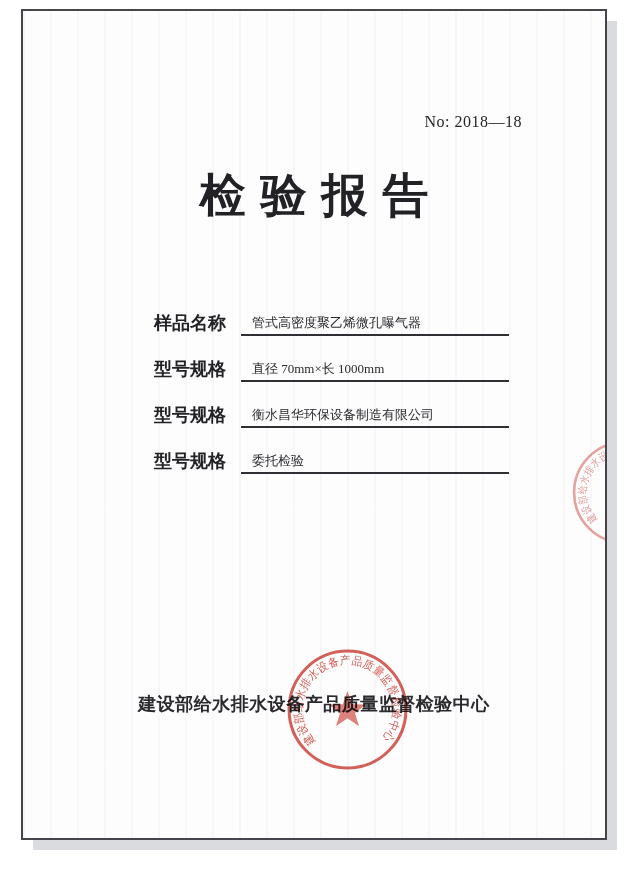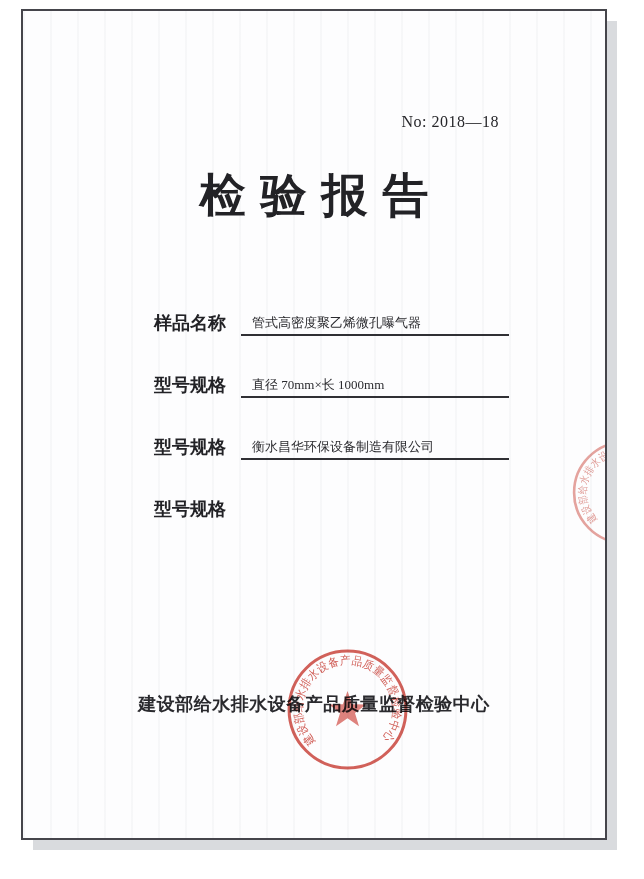--- a/index.html
+++ b/index.html
@@ -13,33 +13,33 @@
     background-color:#fdfdfe;
     background-image:repeating-linear-gradient(90deg,
         rgba(125,135,145,0.05) 0px, rgba(125,135,145,0.05) 2px,
         rgba(0,0,0,0) 2px, rgba(0,0,0,0) 27px);
     border:2px solid #45454b;
     box-shadow:11px 11px 0 -1px #d9dbde;
     overflow:hidden;
   }
 
   .report-no {
-    position:absolute; top:102px; right:106px;
+    position:absolute; top:102px; right:83px;
     font-family:"Liberation Serif", serif;
     font-size:16px; color:#26262a; letter-spacing:0.5px;
   }
 
   .title {
     position:absolute; top:160px; left:0; width:100%;
     text-align:center; font-weight:bold; font-size:46px; line-height:1.1;
     color:#222226; letter-spacing:15px; text-indent:15px;font-family:Liberation Serif, serif;
   }
 
   .fields { position:absolute; top:300px; left:131px; }
-  .field-row { display:flex; align-items:flex-end; height:25px; margin-bottom:37px; }
+  .field-row { display:flex; align-items:flex-end; height:25px; margin-bottom:21px; }
   .field-label {
     font-weight:bold; font-size:18px; color:#222226;
     width:72px; flex:none; letter-spacing:0px; line-height:25px;
   }
   .field-line {
     flex:none; width:268px; margin-left:15px;
     border-bottom:2px solid #303034;
     padding:0 0 1px 11px; height:25px;
     font-family:"Liberation Serif", serif;
     font-size:13px; color:#2a2a2e; line-height:24px;
@@ -75,20 +75,21 @@
       <div class="field-row">
         <span class="field-label">型号规格</span>
         <span class="field-line">直径 70mm×长 1000mm</span>
       </div>
       <div class="field-row">
         <span class="field-label">型号规格</span>
         <span class="field-line">衡水昌华环保设备制造有限公司</span>
       </div>
       <div class="field-row">
         <span class="field-label">型号规格</span>
+        <span class="field-line">委托检验</span>
       </div>
     </div>
 
     <div class="issuer">建设部给水排水设备产品质量监督检验中心</div>
 
     <svg class="stamp stamp-right" viewBox="0 0 120 120" xmlns="http://www.w3.org/2000/svg">
       <defs>
         <path id="rightSealArc" d="M 33.13,86.87 A 38,38 0 1 1 86.87,86.87" fill="none"></path>
       </defs>
       <circle cx="60" cy="60" r="50" fill="none" stroke="#e2948e" stroke-width="2.6"></circle>

